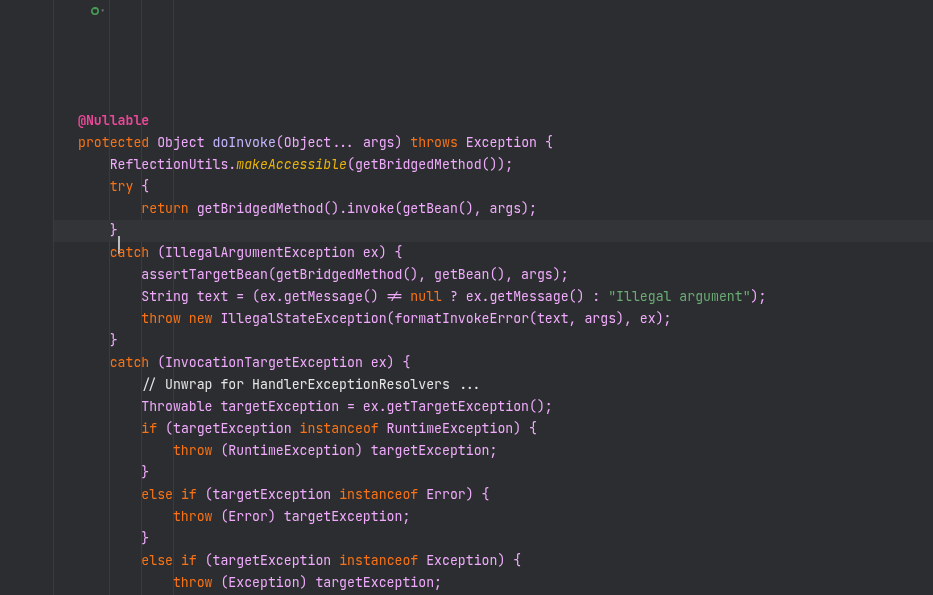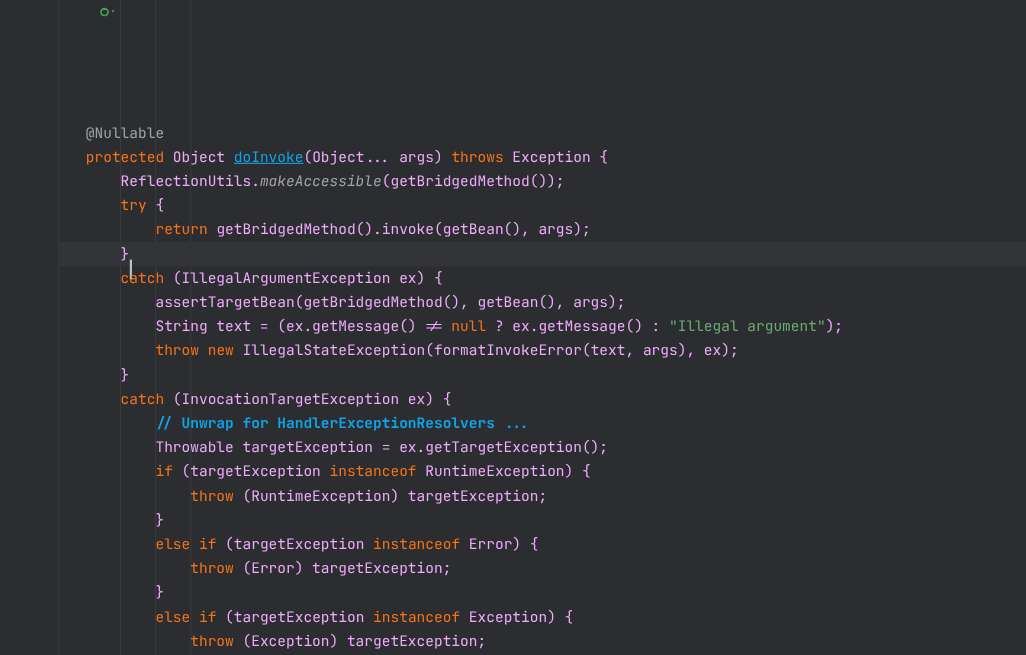--- a/index.html
+++ b/index.html
@@ -45,26 +45,26 @@
     position: relative;
   }
   .caret::after {
     content: "";
     position: absolute;
     left: 0; top: 1px;
     width: 2px; height: 18px;
     background: #bcbec4;
   }
   .c-keyword   { color: #f97316; }
-  .c-def       { color: #0ea5e9; text-decoration: underline; }
-  .c-annot     { color: #a3a3a3; }
+  .c-def       { color: #c4b5fd; }
+  .c-annot     { color: #ec4899; font-weight: bold; }
   .c-text      { color: #f0abfc; }
-  .c-static    { color: #a3a3a3; font-style: italic; }
+  .c-static    { color: #eab308; font-style: italic; }
   .c-string    { color: #6aab73; }
-  .c-comment   { color: #0ea5e9; font-weight: bold; }
+  .c-comment   { color: #e5e5e5; }
   .guide {
     position: absolute;
     top: 0; bottom: 0;
     width: 1px;
     background: #393b40;
   }
 </style>
 </head>
 <body>
 

